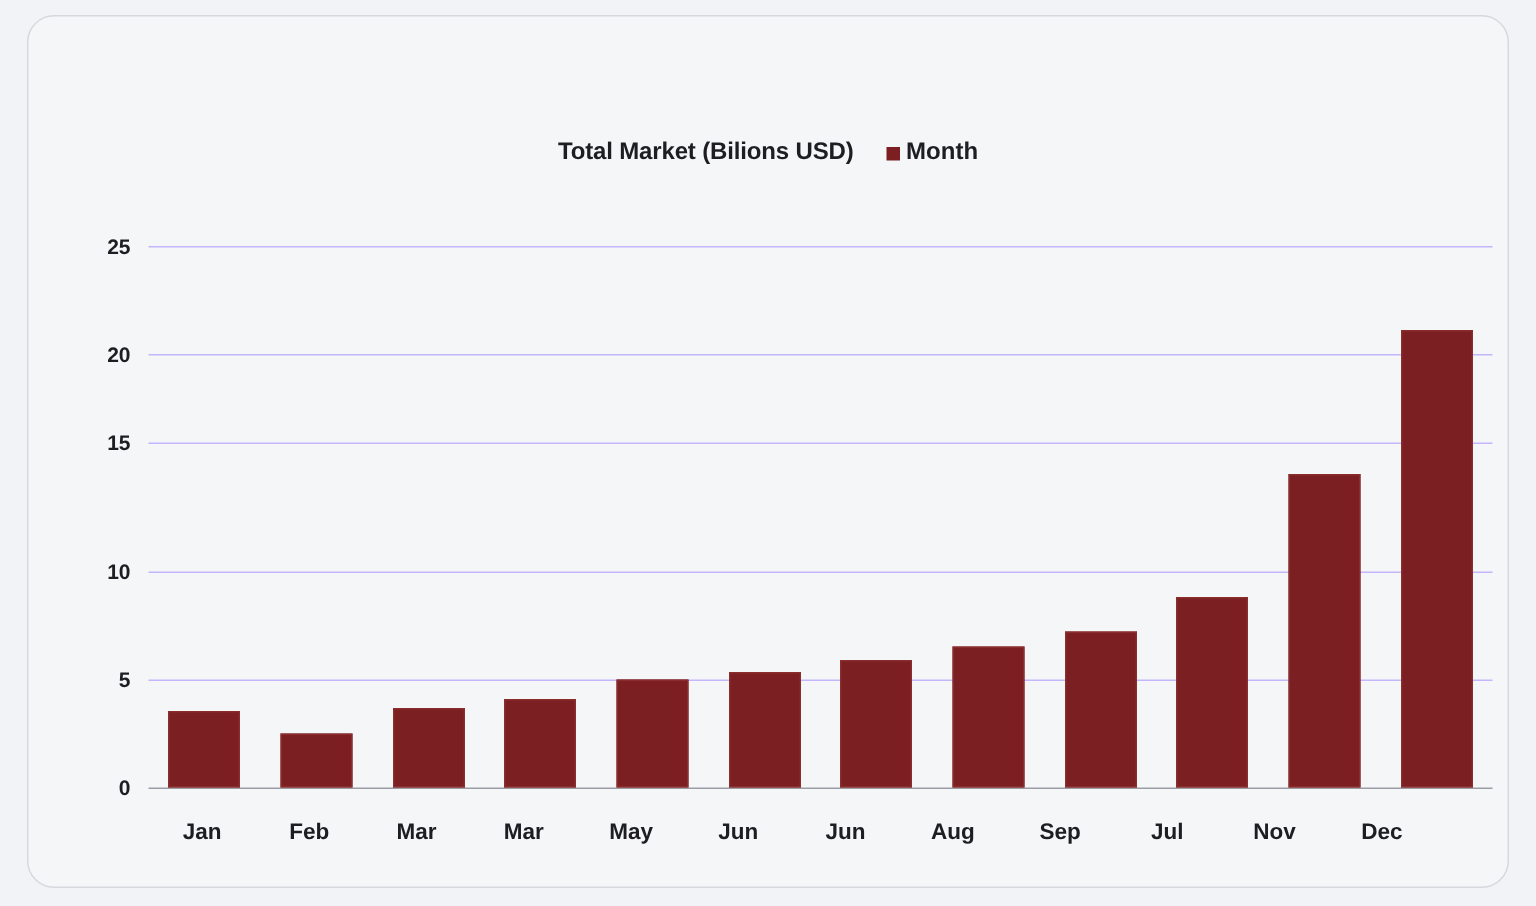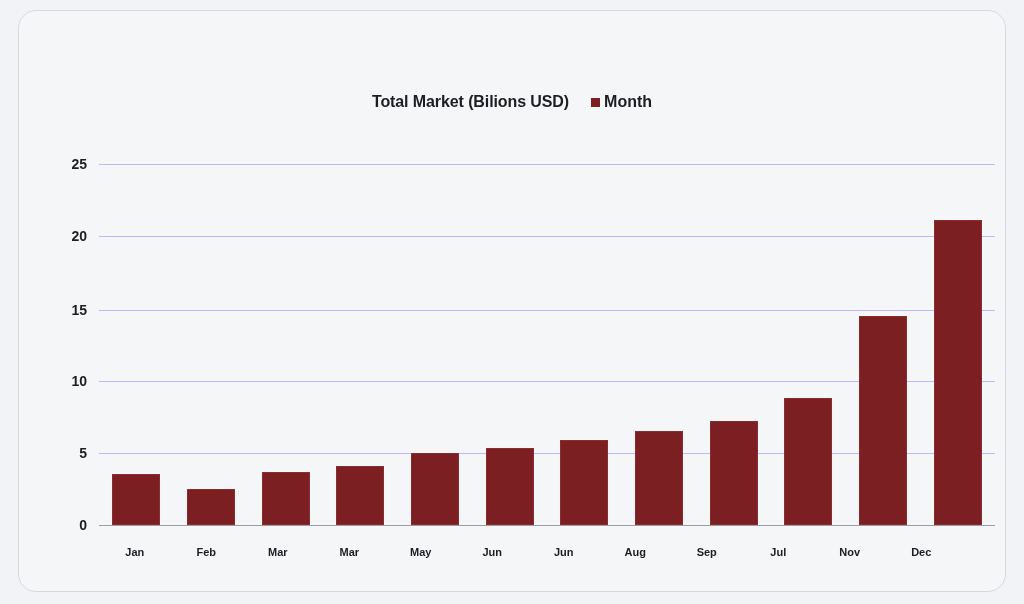--- a/index.html
+++ b/index.html
@@ -142,21 +142,21 @@
     position: absolute;
     left: 80px;
     right: 48px;
     top: 535px;
     display: flex;
     justify-content: space-around;
   }
   .xlabel-slot {
     flex: 1 1 0;
     text-align: center;
-    font-size: 11px;
+    font-size: 15px;
     font-weight: bold;
     color: #1d1d22;
   }
 </style>
 </head>
 <body>
 
 <div class="card">
 
 
@@ -172,21 +172,21 @@
     <div class="gridlines" id="gridlines">
         <div class="gridline baseline" style="top: 361px;">
           <span class="ytick">0</span>
         </div>
         <div class="gridline" style="top: 288.8px;">
           <span class="ytick">5</span>
         </div>
         <div class="gridline" style="top: 216.6px;">
           <span class="ytick">10</span>
         </div>
-        <div class="gridline" style="top: 146px;">
+        <div class="gridline" style="top: 131px;">
           <span class="ytick">15</span>
         </div>
         <div class="gridline" style="top: 72.2px;">
           <span class="ytick">20</span>
         </div>
         <div class="gridline" style="top: 0px;">
           <span class="ytick">25</span>
         </div>
       </div>
     <div class="bars" id="bars">

